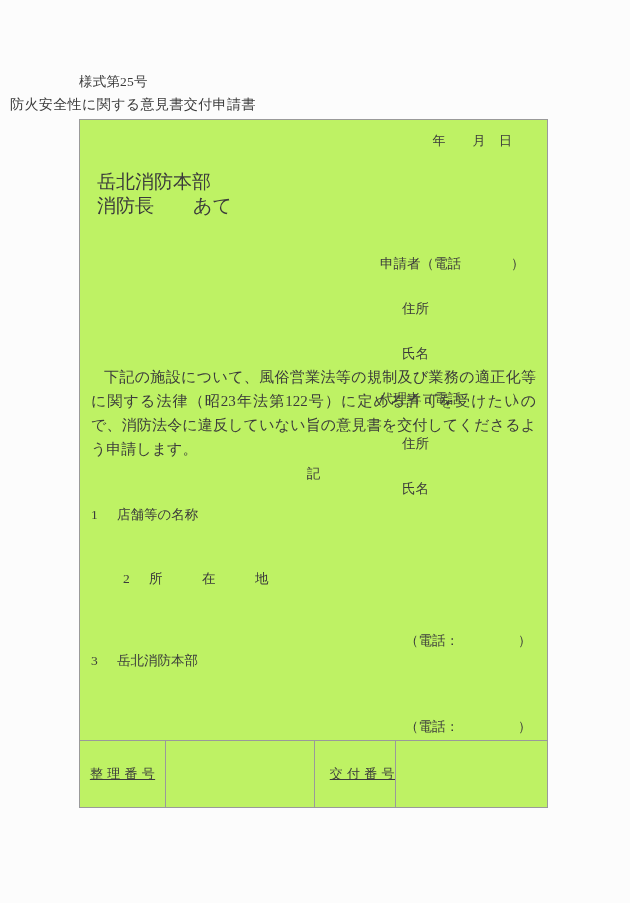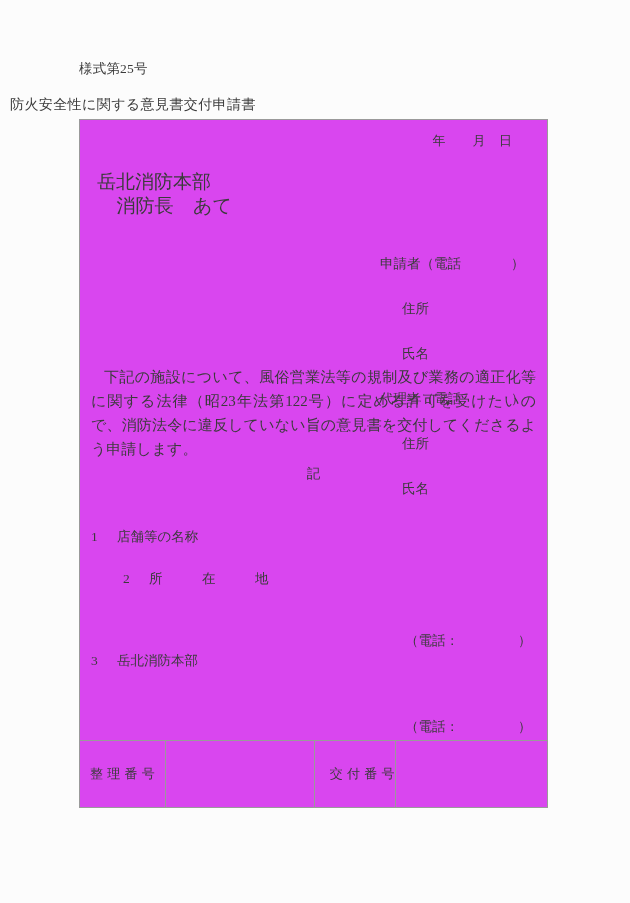--- a/index.html
+++ b/index.html
@@ -20,21 +20,21 @@
   .page {
     position: absolute;
     inset: 0;
     background: #fcfcfc;
   }
 
   
   .form-number {
     position: absolute;
     left: 79px;
-    top: 60px;
+    top: 73px;
     font-size: 13.5px;
     letter-spacing: 0.2px;
     white-space: nowrap;
     text-align: center;
   }
 
   
   .doc-title {
     position: absolute;
     left: 0;
@@ -50,21 +50,21 @@
 
   
   .frame {
     position: absolute;
     left: 79px;
     top: 119px;
     width: 469px;
     height: 689px;
     border: 1.2px solid #9a9a9a;
     box-sizing: border-box;
-    background: #d946ef;
+    background: #bef264;
   }
 
   .frame-inner {
     position: absolute;
     inset: 0;
   }
 
   
   .date-line {
     position: absolute;
@@ -80,21 +80,21 @@
   .date-line .dchar:last-child { width: 26px; text-align: left; }
 
   
   .addressee {
     position: absolute;
     left: 17px;
     top: 50px;
     font-size: 19px;
     line-height: 24px;
   }
-  .addressee .line2 .role { display: inline-block; min-width: 96px; text-align: center; }
+  .addressee .line2 .role { display: inline-block; min-width: 96px; }
 
   
   .applicant {
     position: absolute;
     left: 300px;
     top: 111px;
     font-size: 13.5px;
     line-height: 24px;
     width: 160px;
   }
@@ -130,21 +130,21 @@
   }
 
   
   .item {
     position: absolute;
     left: 11px;
     font-size: 13.5px;
     white-space: nowrap;
   }
   .item .num { display: inline-block; width: 26px; }
-  .item-1 { top: 386px; margin-top: 22px; }
+  .item-1 { top: 386px; }
   .item-2 { top: 450px; margin-left: 32px; }
   .item-3 { top: 532px; }
   .spaced { letter-spacing: 13px; }
 
   
   .phone-line {
     position: absolute;
     left: 0;
     right: 0;
     font-size: 13.5px;
@@ -164,20 +164,21 @@
   
   .bottom-table {
     position: absolute;
     left: -1px;
     right: -1px;
     bottom: -1px;
     height: 68px;
     border-collapse: collapse;
     table-layout: fixed;
     width: calc(100% + 2px);
+    text-decoration: underline;
   }
   .bottom-table td {
     border: 1.2px solid #9a9a9a;
     height: 34px;
     font-size: 13px;
     text-align: center;
     vertical-align: middle;
     padding: 0;
   }
   .bottom-table td.lbl { width: 85px; }

